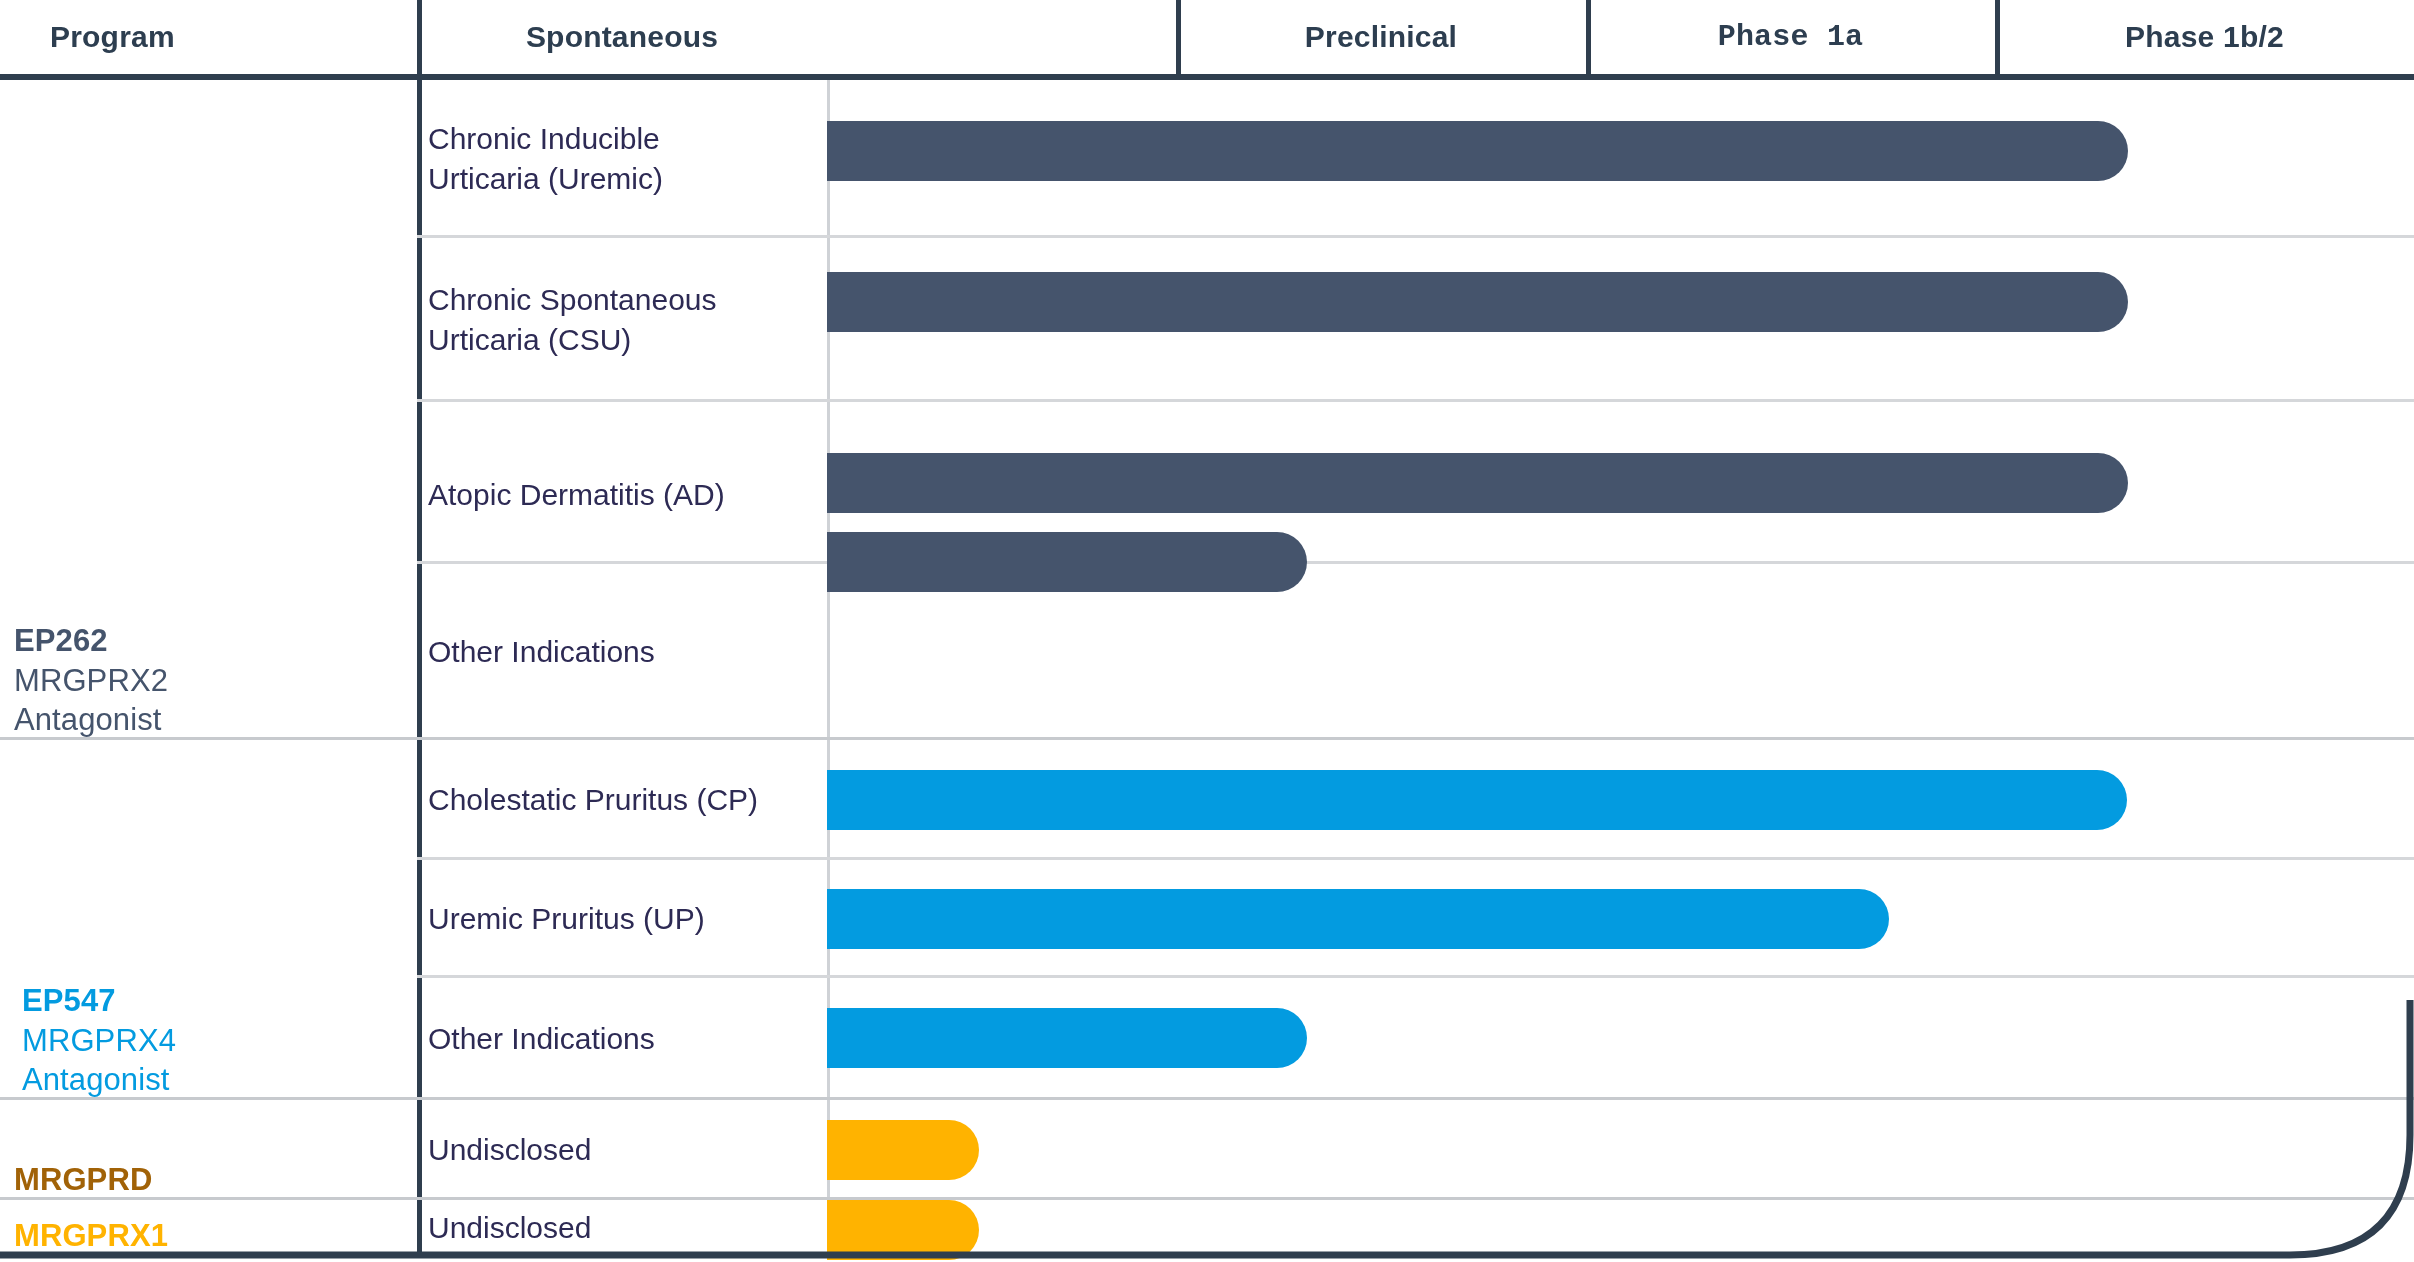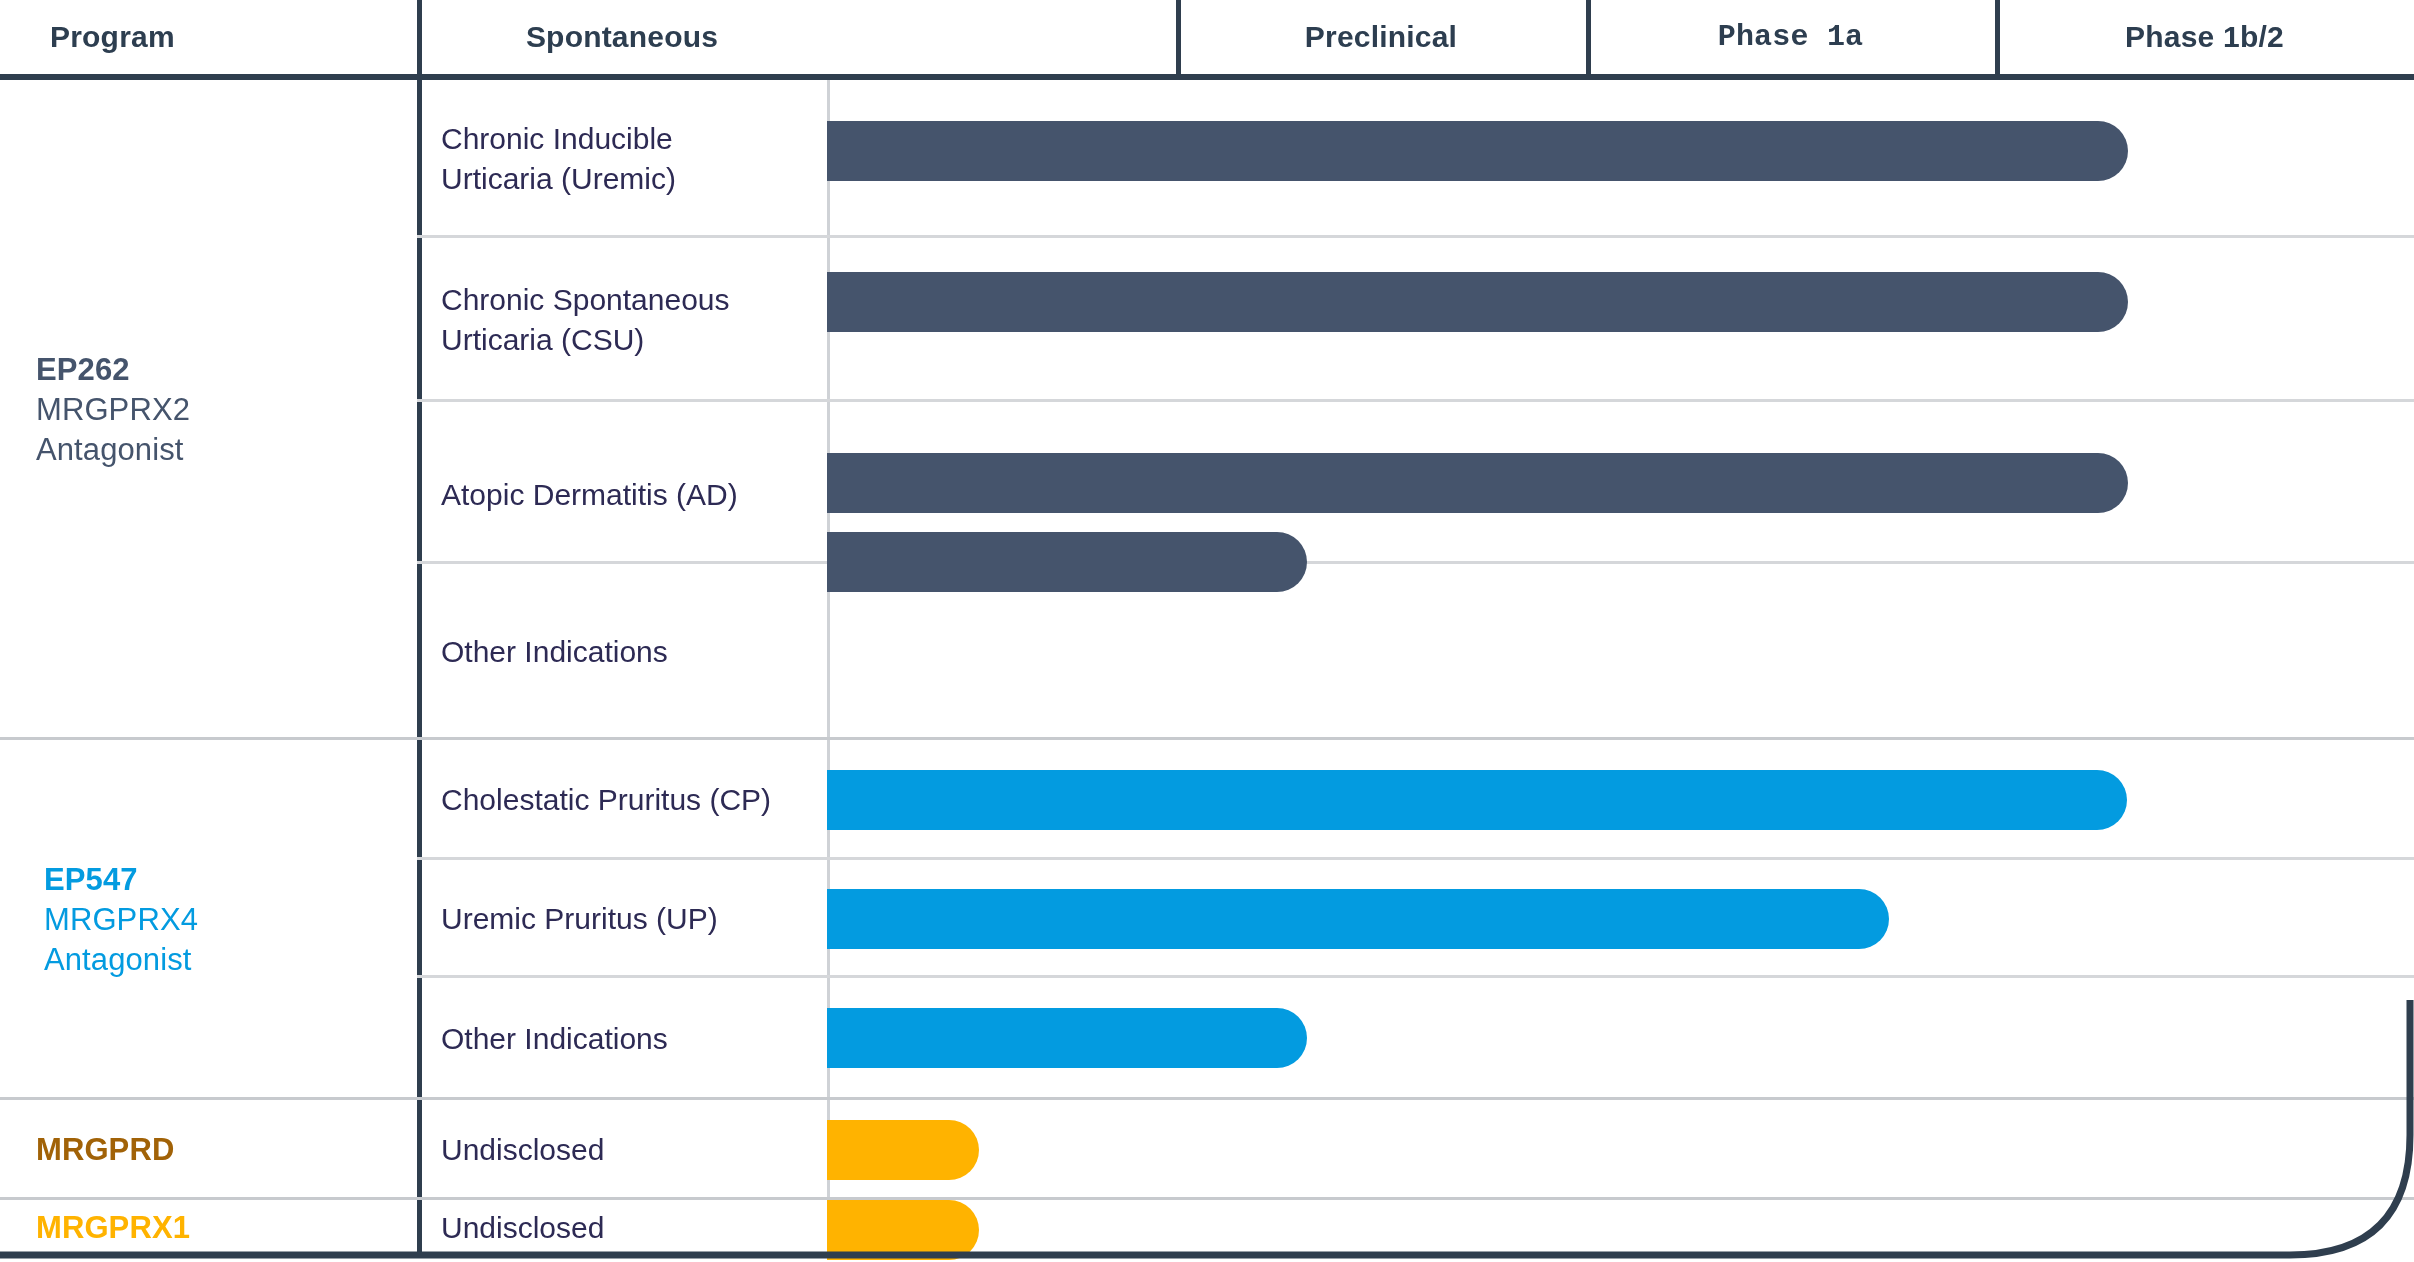--- a/index.html
+++ b/index.html
@@ -89,22 +89,22 @@
     background: #C7CACE;
   }
 
   
   .program-cell {
     position: absolute;
     left: 0;
     width: 417px;
     display: flex;
     flex-direction: column;
-    justify-content: center;
-    padding-left: 36px;
+    justify-content: flex-end;
+    padding-left: 14px;
     box-sizing: border-box;
   }
   .program-name {
     font-size: 31px;
     font-weight: bold;
     line-height: 1.28;
     letter-spacing: 0.1px;
   }
   .program-sub {
     font-size: 31px;
@@ -113,21 +113,21 @@
     letter-spacing: 0.1px;
   }
 
   
   .indication-cell {
     position: absolute;
     left: 417px;
     width: 410px;
     display: flex;
     align-items: center;
-    padding-left: 24px;
+    padding-left: 11px;
     padding-right: 10px;
     box-sizing: border-box;
     color: #2D2A54;
     font-size: 30px;
     line-height: 1.32;
   }
 
   
   .bar {
     position: absolute;

